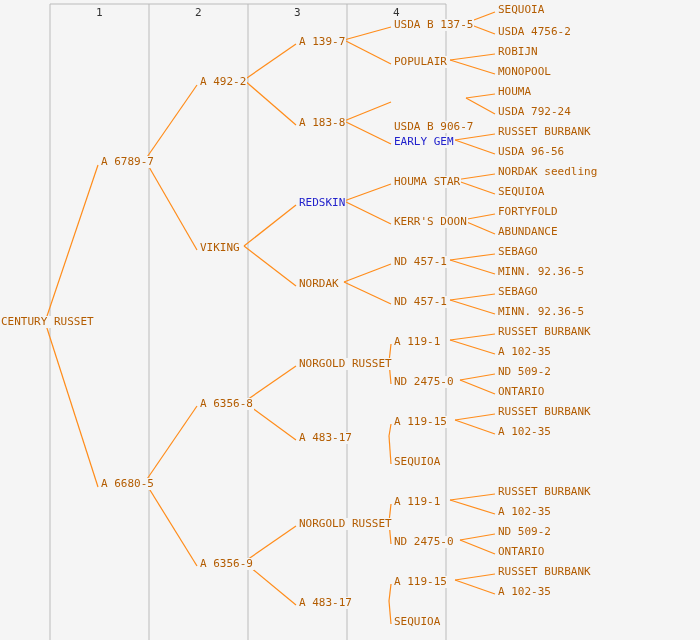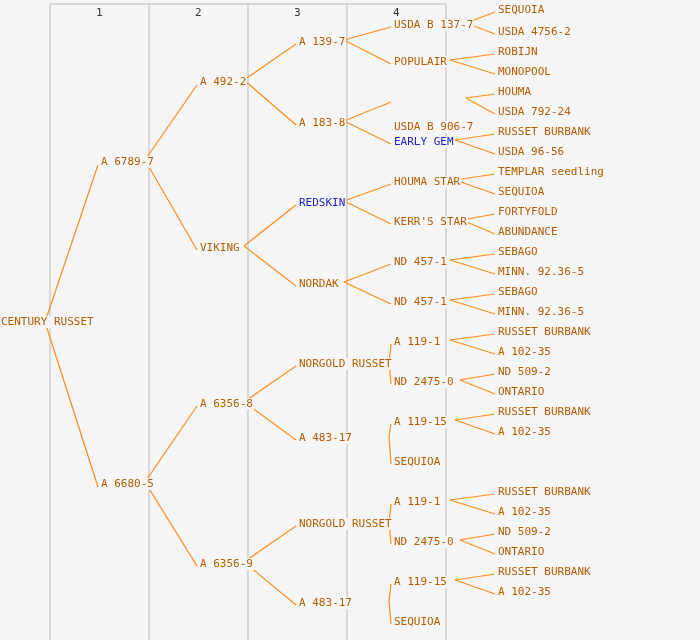--- a/index.html
+++ b/index.html
@@ -138,45 +138,45 @@
       <div class="node-label" style="left: 199px; top: 398px;">A 6356-8</div>
       <div class="node-label" style="left: 199px; top: 558px;">A 6356-9</div>
       <div class="node-label" style="left: 298px; top: 36px;">A 139-7</div>
       <div class="node-label" style="left: 298px; top: 117px;">A 183-8</div>
       <div class="node-label blue" style="left: 298px; top: 197px;">REDSKIN</div>
       <div class="node-label" style="left: 298px; top: 278px;">NORDAK</div>
       <div class="node-label" style="left: 298px; top: 358px;">NORGOLD RUSSET</div>
       <div class="node-label" style="left: 298px; top: 432px;">A 483-17</div>
       <div class="node-label" style="left: 298px; top: 518px;">NORGOLD RUSSET</div>
       <div class="node-label" style="left: 298px; top: 597px;">A 483-17</div>
-      <div class="node-label" style="left: 393px; top: 19px;">USDA B 137-7</div>
+      <div class="node-label" style="left: 393px; top: 19px;">USDA B 137-5</div>
       <div class="node-label" style="left: 393px; top: 56px;">POPULAIR</div>
       <div class="node-label" style="left: 393px; top: 94px; margin-top: 27px;">USDA B 906-7</div>
       <div class="node-label blue" style="left: 393px; top: 136px;">EARLY GEM</div>
       <div class="node-label" style="left: 393px; top: 176px;">HOUMA STAR</div>
-      <div class="node-label" style="left: 393px; top: 216px;">KERR'S STAR</div>
+      <div class="node-label" style="left: 393px; top: 216px;">KERR'S DOON</div>
       <div class="node-label" style="left: 393px; top: 256px;">ND 457-1</div>
       <div class="node-label" style="left: 393px; top: 296px;">ND 457-1</div>
       <div class="node-label" style="left: 393px; top: 336px;">A 119-1</div>
       <div class="node-label" style="left: 393px; top: 376px;">ND 2475-0</div>
       <div class="node-label" style="left: 393px; top: 416px;">A 119-15</div>
       <div class="node-label" style="left: 393px; top: 456px;">SEQUIOA</div>
       <div class="node-label" style="left: 393px; top: 496px;">A 119-1</div>
       <div class="node-label" style="left: 393px; top: 536px;">ND 2475-0</div>
       <div class="node-label" style="left: 393px; top: 576px;">A 119-15</div>
       <div class="node-label" style="left: 393px; top: 616px;">SEQUIOA</div>
       <div class="node-label" style="left: 497px; top: 4px; text-align: center;">SEQUOIA</div>
       <div class="node-label" style="left: 497px; top: 26px;">USDA 4756-2</div>
       <div class="node-label" style="left: 497px; top: 46px;">ROBIJN</div>
       <div class="node-label" style="left: 497px; top: 66px;">MONOPOOL</div>
       <div class="node-label" style="left: 497px; top: 86px;">HOUMA</div>
       <div class="node-label" style="left: 497px; top: 106px;">USDA 792-24</div>
       <div class="node-label" style="left: 497px; top: 126px;">RUSSET BURBANK</div>
       <div class="node-label" style="left: 497px; top: 146px;">USDA 96-56</div>
-      <div class="node-label" style="left: 497px; top: 166px;">TEMPLAR seedling</div>
+      <div class="node-label" style="left: 497px; top: 166px;">NORDAK seedling</div>
       <div class="node-label" style="left: 497px; top: 186px;">SEQUIOA</div>
       <div class="node-label" style="left: 497px; top: 206px;">FORTYFOLD</div>
       <div class="node-label" style="left: 497px; top: 226px;">ABUNDANCE</div>
       <div class="node-label" style="left: 497px; top: 246px;">SEBAGO</div>
       <div class="node-label" style="left: 497px; top: 266px;">MINN. 92.36-5</div>
       <div class="node-label" style="left: 497px; top: 286px;">SEBAGO</div>
       <div class="node-label" style="left: 497px; top: 306px;">MINN. 92.36-5</div>
       <div class="node-label" style="left: 497px; top: 326px;">RUSSET BURBANK</div>
       <div class="node-label" style="left: 497px; top: 346px;">A 102-35</div>
       <div class="node-label" style="left: 497px; top: 366px;">ND 509-2</div>

